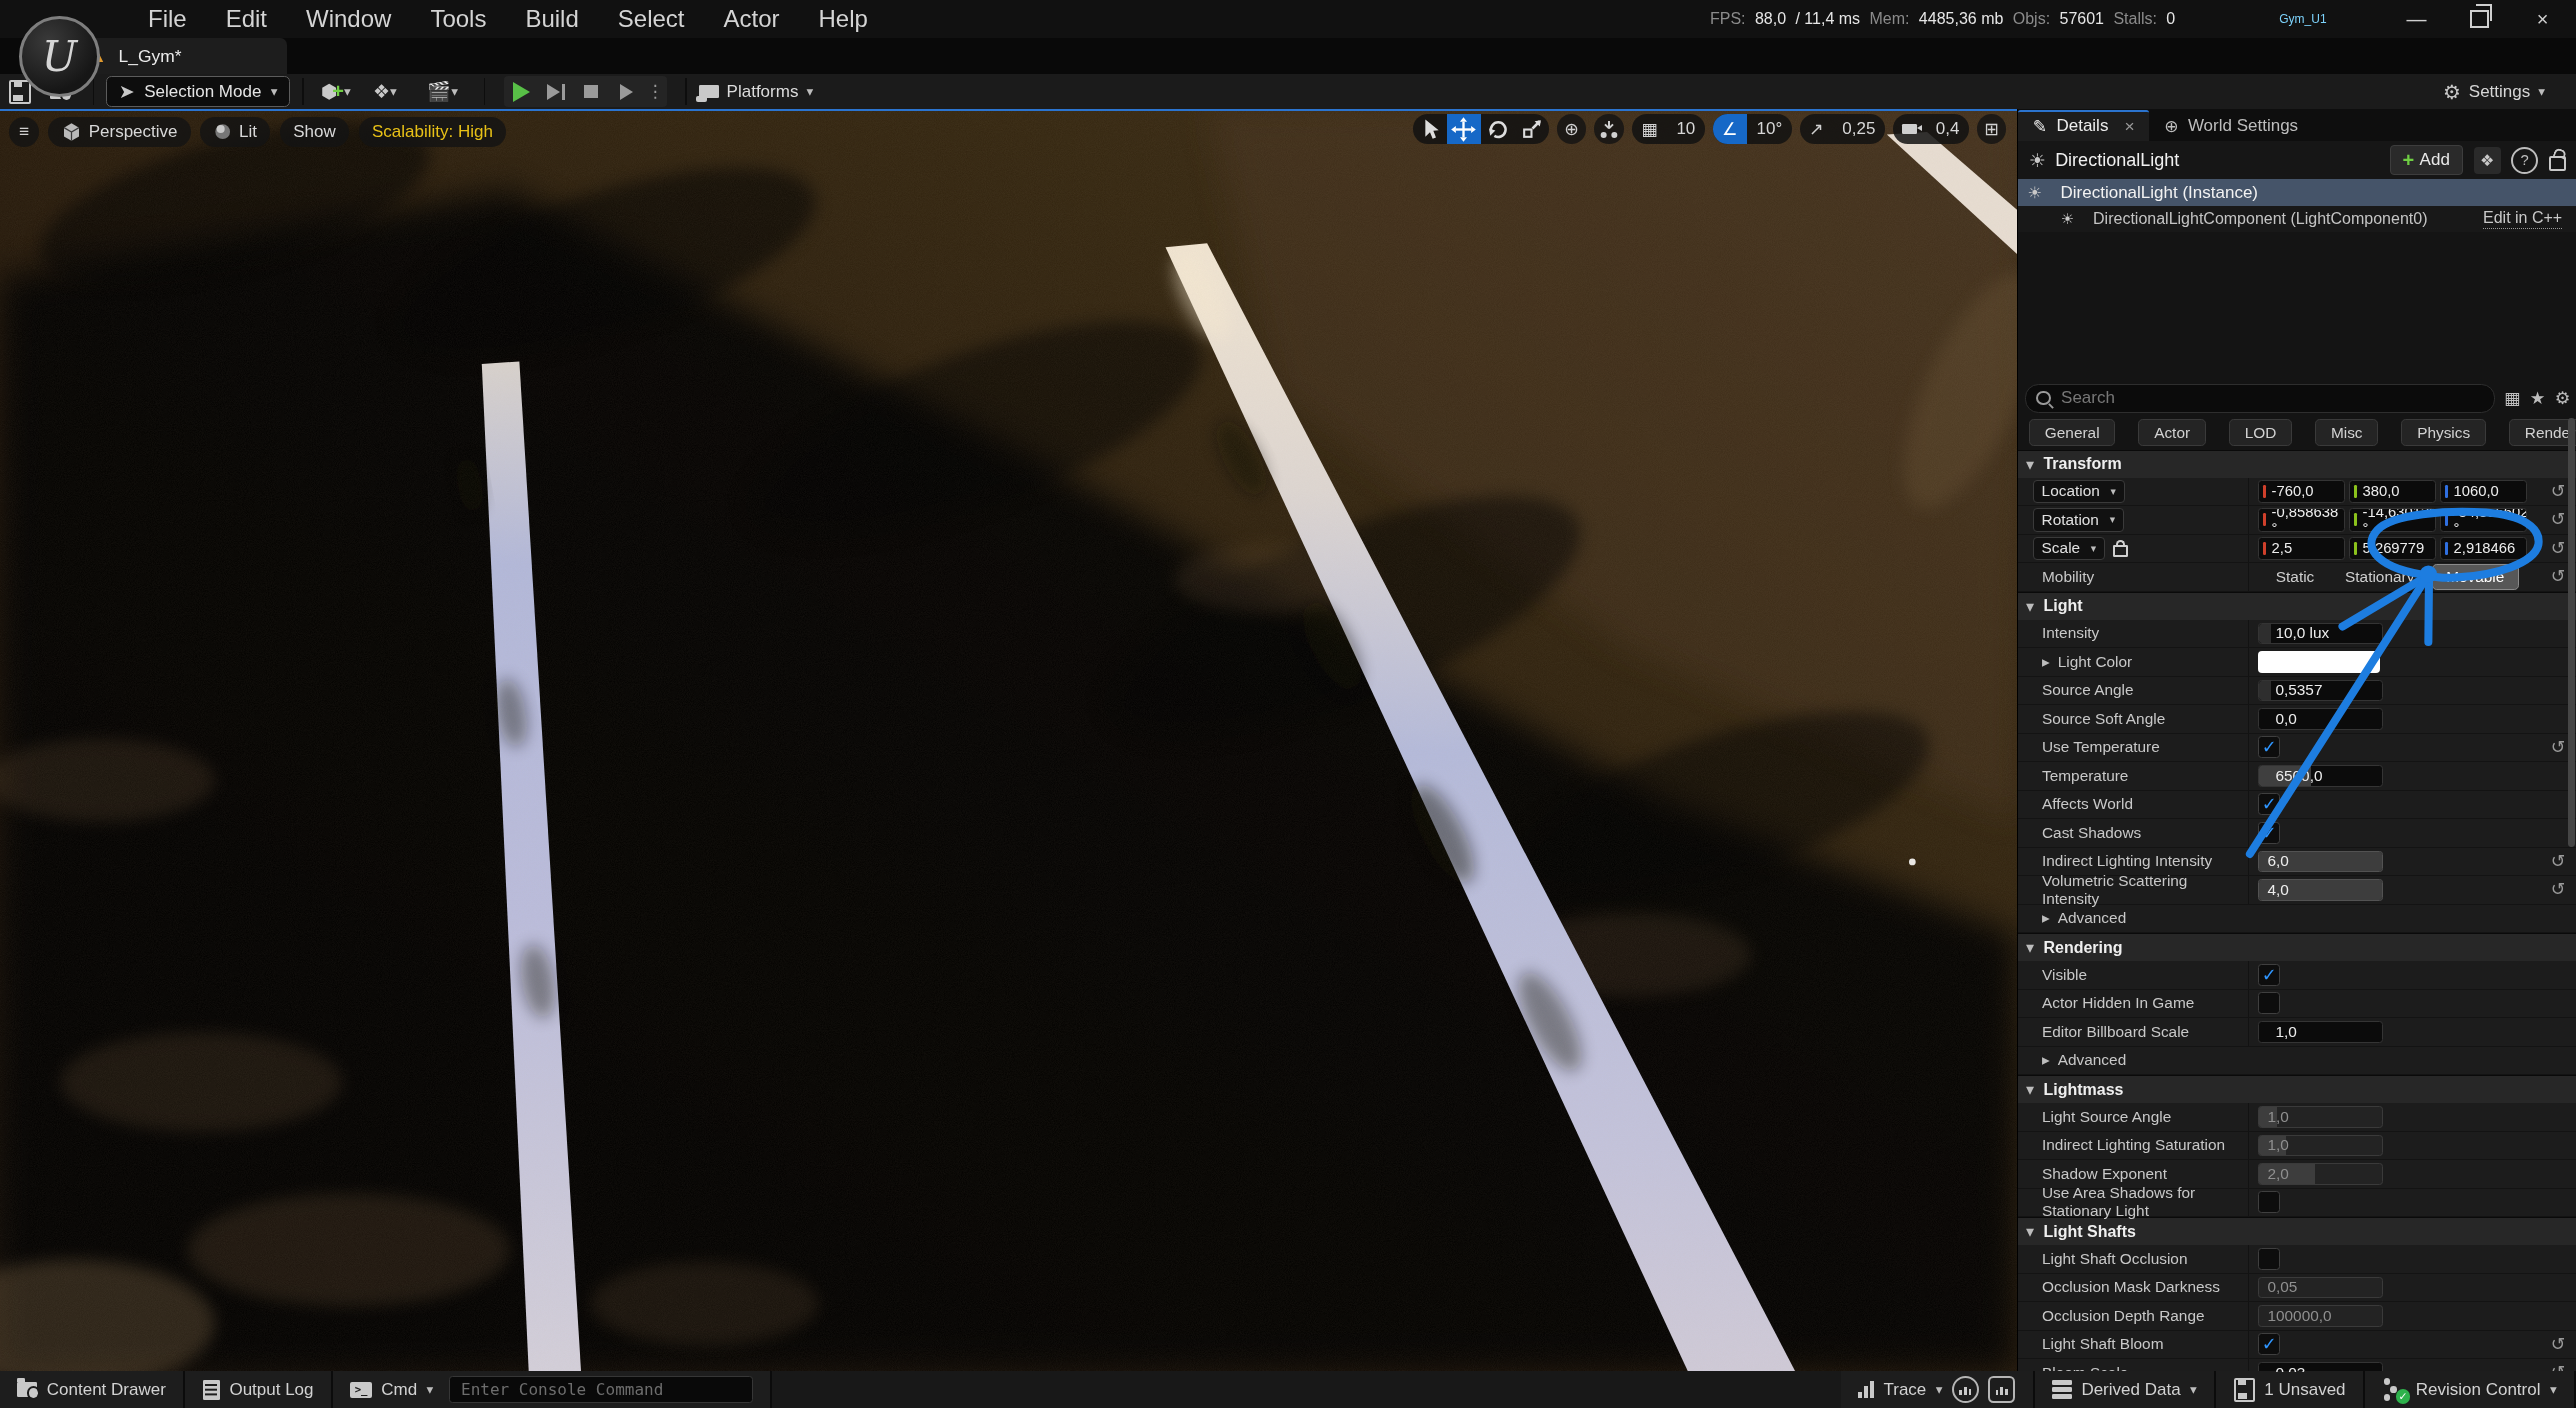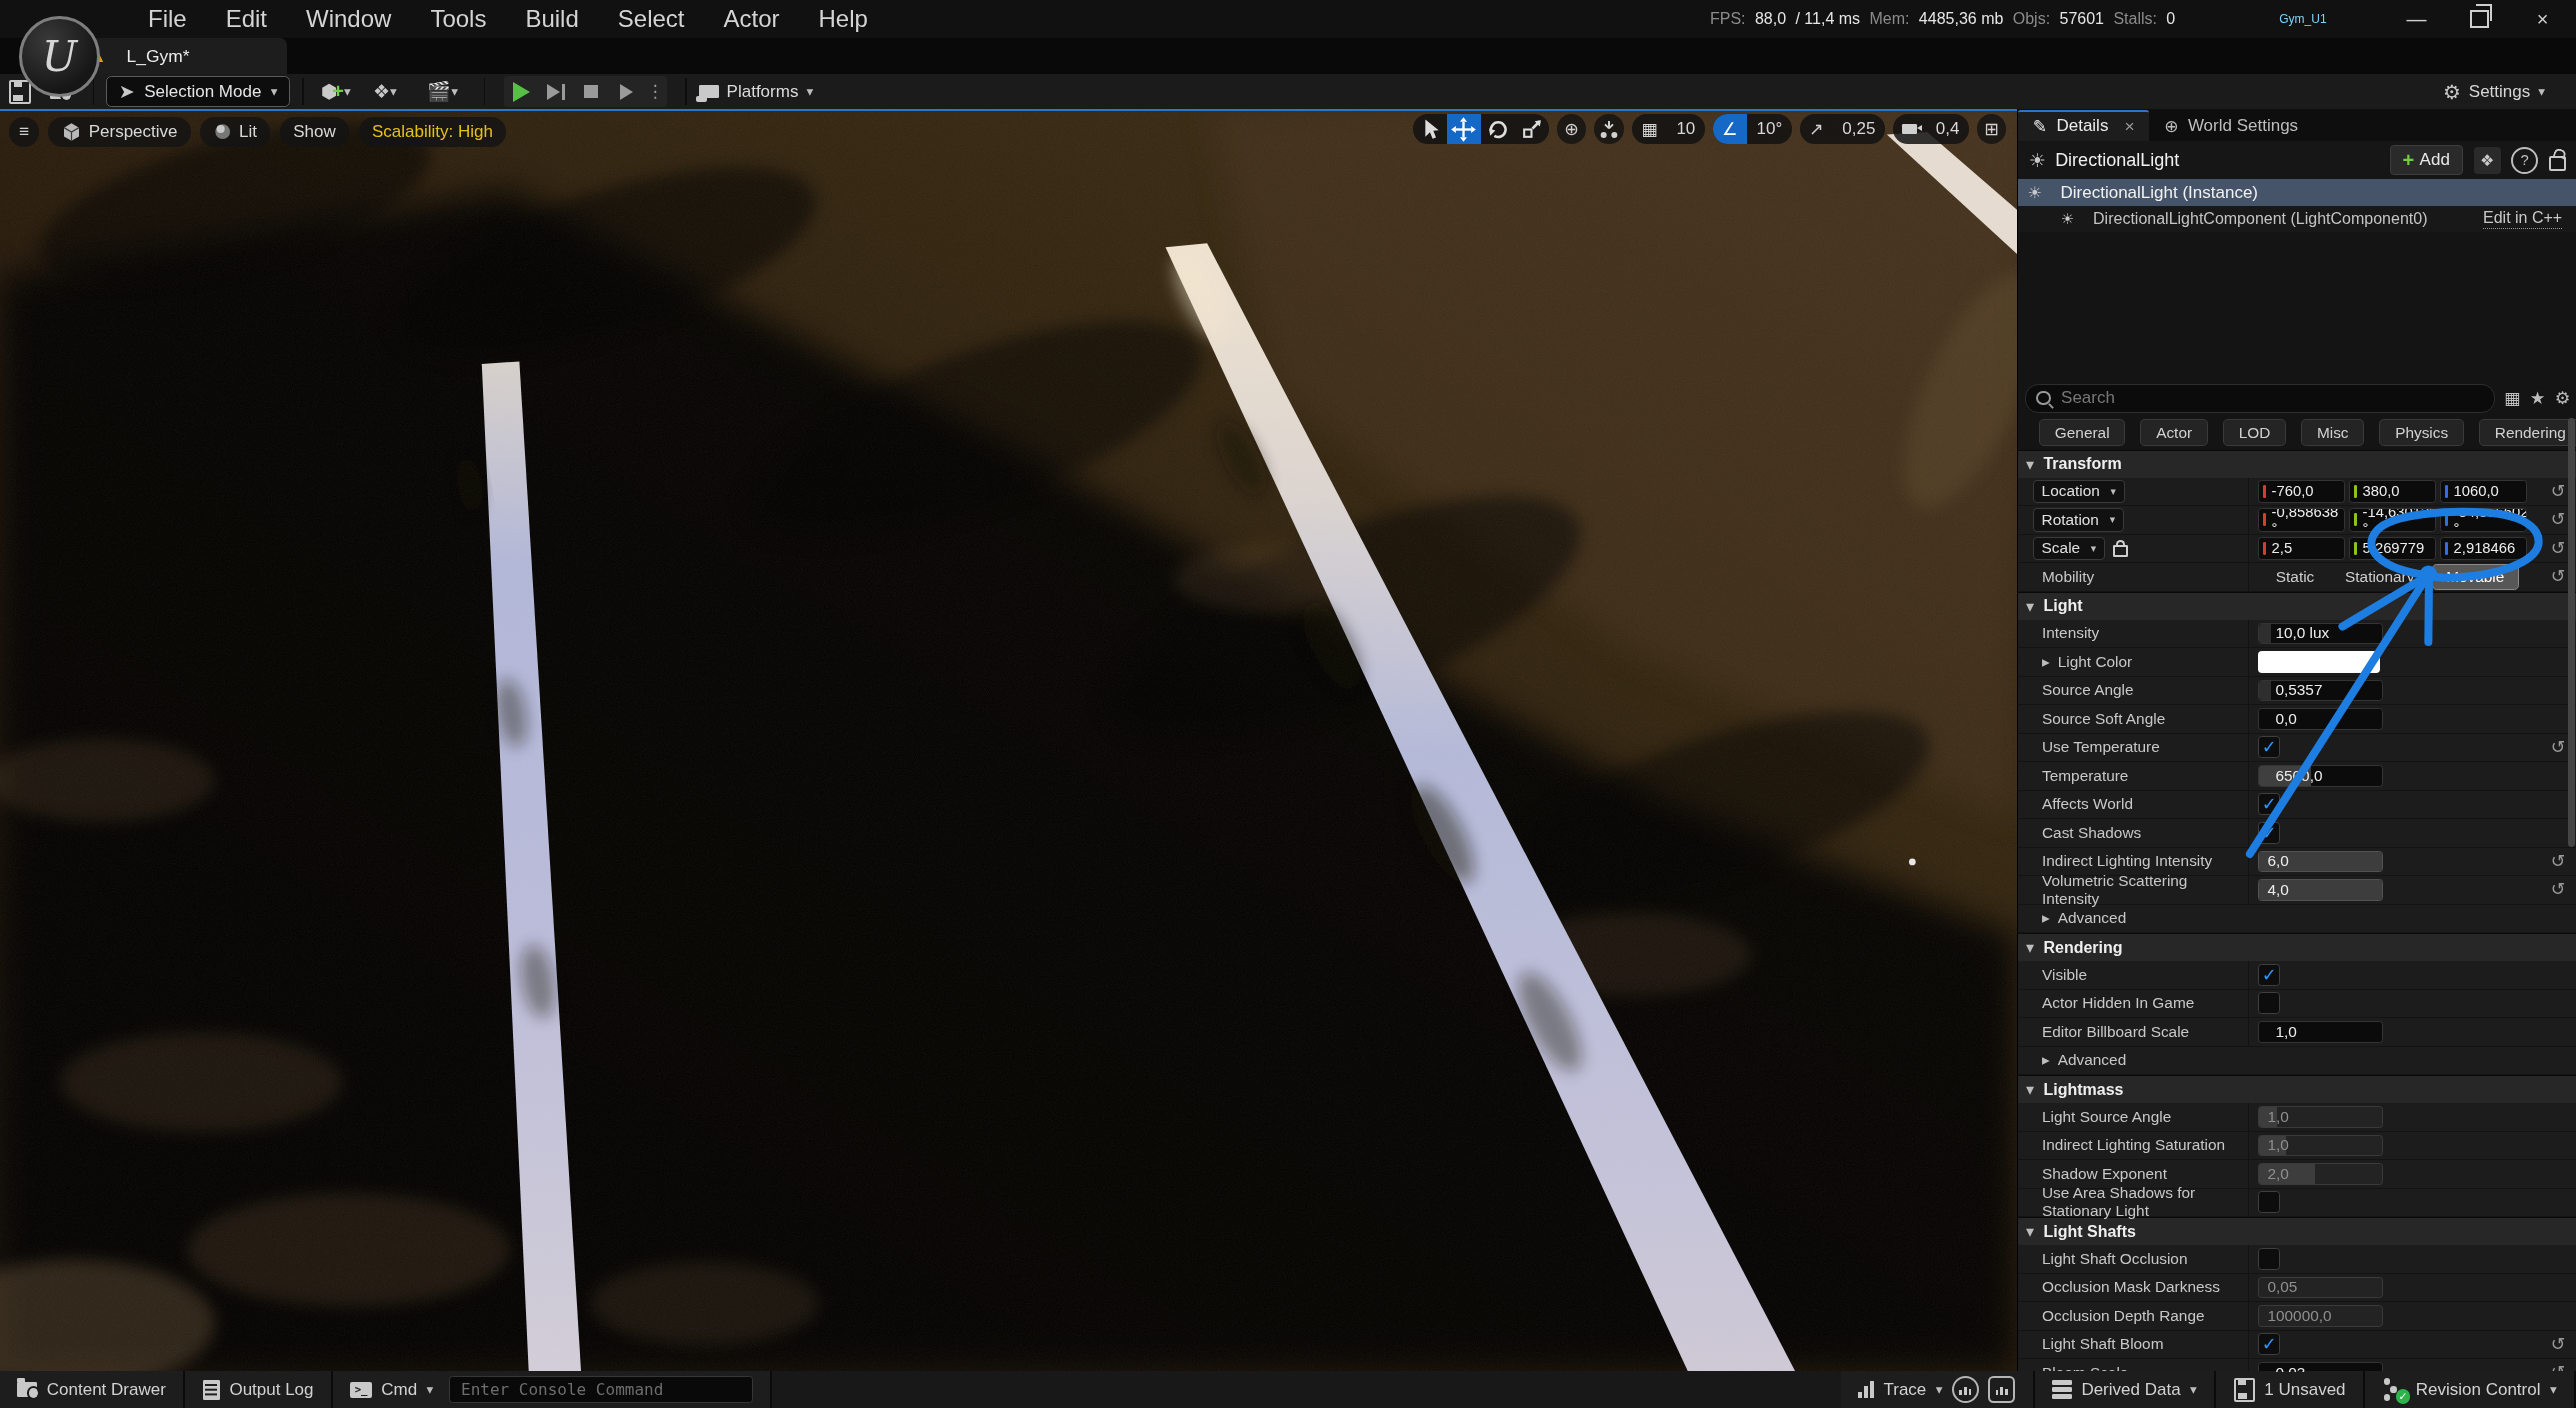--- a/index.html
+++ b/index.html
@@ -17,21 +17,21 @@
   .stats{display:flex;align-items:baseline;gap:9.4px;font-size:16px;}
   .stats .lbl{color:#8b8b8b;}
   .stats .val{color:#e6e6e6;}
   .win-title{font-size:12px;color:#7dd3fc;margin:0 47px 0 81px;}
   .winbtn{width:40px;height:29.5px;display:flex;align-items:center;justify-content:center;color:#cfcfcf;font-size:20px;}
   .winbtn .restore{width:14.8px;height:14.8px;border:2px solid #cfcfcf;position:relative;}
   .winbtn .restore:before{content:"";position:absolute;left:3.4px;top:-7.4px;width:14.8px;height:14.8px;border:2px solid #cfcfcf;border-bottom:none;border-left:none;}
   
   #tabrow{left:0;top:38px;width:2576px;height:36px;background:#090909;}
   #leveltab{position:absolute;left:72px;top:0;width:215px;height:36px;background:#1d1d1d;
-    border-radius:6.7px 6.7px 0 0;display:flex;align-items:center;gap:20px;padding-left:17.4px;box-sizing:border-box;}
+    border-radius:6.7px 6.7px 0 0;display:flex;align-items:center;gap:12px;padding-left:17.4px;box-sizing:border-box;}
   #leveltab .lvl-icon{color:#e09a2f;font-size:17.4px;}
   #leveltab .lvl-name{font-size:17.4px;color:#ececec;}
   
   #toolbar{left:0;top:74px;width:2576px;height:35px;background:#1b1b1b;display:flex;align-items:center;}
   .tsep{width:1.3px;height:27px;background:#0d0d0d;margin:0 12px;}
   .ticon{width:29.5px;height:29.5px;display:flex;align-items:center;justify-content:center;margin:0 5.4px;}
   .floppy{width:17.4px;height:20px;border:2px solid #c9c9c9;border-radius:2px;position:relative;}
   .floppy:before{content:"";position:absolute;left:2.7px;top:0;width:8px;height:5.4px;background:#c9c9c9;}
   .floppy:after{content:"";position:absolute;left:2px;bottom:0.7px;width:9.4px;height:6px;background:#c9c9c9;}
   .folder{width:20px;height:14.8px;background:#c9c9c9;border-radius:1.3px;position:relative;}
@@ -92,21 +92,21 @@
   .comp-row{height:25.5px;display:flex;align-items:center;gap:9.4px;padding-left:43px;font-size:16px;color:#c4c4c4;background:#181818;}
   .editcpp{margin-left:auto;margin-right:14.8px;color:#c9c9c9;border-bottom:1.3px dotted #9a9a9a;padding-bottom:1.3px;}
   .d-spacer{height:149px;background:#141414;}
   .searchrow{height:35px;display:flex;align-items:center;gap:9.4px;padding:0 6.7px;}
   .searchbox{flex:1;height:27px;background:#0b0b0b;border:0.7px solid #2e2e2e;border-radius:13.4px;display:flex;align-items:center;gap:8px;padding:0 10.7px;}
   .mag{width:10.7px;height:10.7px;border:2px solid #9a9a9a;border-radius:50%;position:relative;flex:none;}
   .mag:after{content:"";position:absolute;right:-5.4px;bottom:-4px;width:6px;height:2px;background:#9a9a9a;transform:rotate(45deg);}
   .searchbox input{background:transparent;border:none;outline:none;color:#dcdcdc;font-size:17px;width:100%;font-family:inherit;}
   .searchbox input::placeholder{color:#777;}
   .sr-ic{color:#bdbdbd;font-size:17.4px;}
-  .filterrow{height:34px;display:flex;align-items:center;gap:15px;padding:0 21px;}
+  .filterrow{height:34px;display:flex;align-items:center;gap:23px;padding:0 11px;}
   .chip{height:25.5px;display:flex;align-items:center;padding:0 14.8px;background:#242424;border:0.7px solid #3a3a3a;border-radius:4.7px;font-size:15.4px;color:#d2d2d2;}
   .sec-h{height:27px;background:#272727;border-top:1.3px solid #0a0a0a;display:flex;align-items:center;gap:9.4px;padding-left:8px;font-size:16px;font-weight:bold;color:#efefef;}
   .sec-h .car:before{content:"▾";color:#bdbdbd;font-weight:normal;}
   .prow{height:27.5px;display:flex;align-items:center;background:#1c1c1c;border-bottom:0.7px solid #131313;}
   .plabel{width:231px;flex:none;padding-left:24px;box-sizing:border-box;font-size:15.4px;color:#c8c8c8;display:flex;align-items:center;gap:8px;border-right:0.7px solid #121212;height:100%;}
   .plabel .ad-car:before{content:"▸";color:#bdbdbd;}
   .pval{flex:1;display:flex;align-items:center;gap:4px;padding-left:9.4px;position:relative;}
   .preset{width:38px;flex:none;display:flex;align-items:center;justify-content:center;}
   .preset.show:before{content:"↺";color:#9a9a9a;font-size:17.4px;}
   .ddbtn{display:flex;align-items:center;gap:10.7px;background:#111;border:0.7px solid #3a3a3a;border-radius:4px;height:21.5px;padding:0 8px;font-size:15.4px;color:#e0e0e0;margin-left:-9.4px;}

